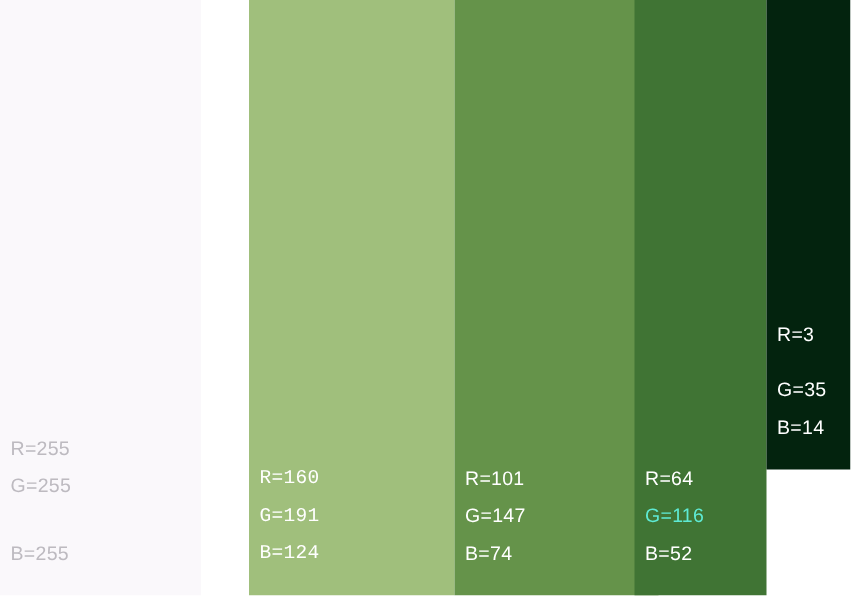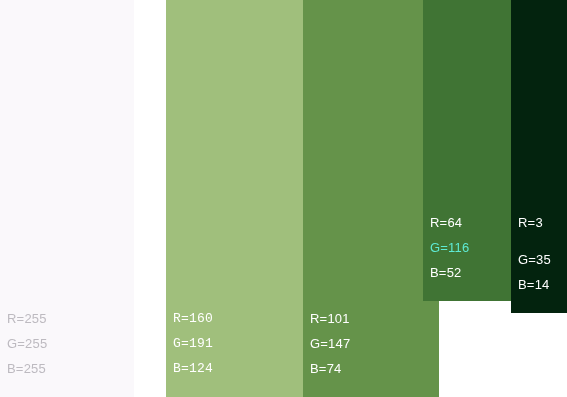--- a/index.html
+++ b/index.html
@@ -37,38 +37,38 @@
   }
 </style>
 </head>
 <body>
 
 <div id="palette" style="width: 567px; height: 397px;">
     <div class="swatch" style="left: 0px; width: 134px; height: 397px; background: rgb(250, 248, 251);">
       <div class="swatch-labels">
         <div class="channel" style="color: rgb(189, 186, 192);">R=255</div>
         <div class="channel" style="color: rgb(189, 186, 192);">G=255</div>
-        <div class="channel" style="color: rgb(189, 186, 192);">B=255</div>
+        <div class="channel" style="color: rgb(189, 186, 192); margin-top: 20px;">B=255</div>
       </div>
     </div>
     <div class="swatch" style="left: 166px; width: 137px; height: 397px; background: rgb(160, 191, 124); font-family: Liberation Mono, monospace;">
       <div class="swatch-labels">
         <div class="channel" style="color: rgb(255, 255, 255);">R=160</div>
         <div class="channel" style="color: rgb(255, 255, 255);">G=191</div>
         <div class="channel" style="color: rgb(255, 255, 255);">B=124</div>
       </div>
     </div>
     <div class="swatch" style="left: 303px; width: 136px; height: 397px; background: rgb(101, 147, 74);">
       <div class="swatch-labels">
         <div class="channel" style="color: rgb(255, 255, 255);">R=101</div>
         <div class="channel" style="color: rgb(255, 255, 255);">G=147</div>
         <div class="channel" style="color: rgb(255, 255, 255);">B=74</div>
       </div>
     </div>
-    <div class="swatch" style="left: 423px; width: 88px; height: 301px; background: rgb(64, 116, 52); padding-left: 28px;">
+    <div class="swatch" style="left: 423px; width: 88px; height: 397px; background: rgb(64, 116, 52); padding-left: 28px;">
       <div class="swatch-labels">
         <div class="channel" style="color: rgb(255, 255, 255);">R=64</div>
         <div class="channel" style="color: #5eead4;">G=116</div>
         <div class="channel" style="color: rgb(255, 255, 255);">B=52</div>
       </div>
     </div>
     <div class="swatch" style="left: 511px; width: 56px; height: 313px; background: rgb(3, 35, 14);">
       <div class="swatch-labels">
         <div class="channel" style="color: rgb(255, 255, 255);">R=3</div>
         <div class="channel" style="color: rgb(255, 255, 255); margin-top: 12px;">G=35</div>

